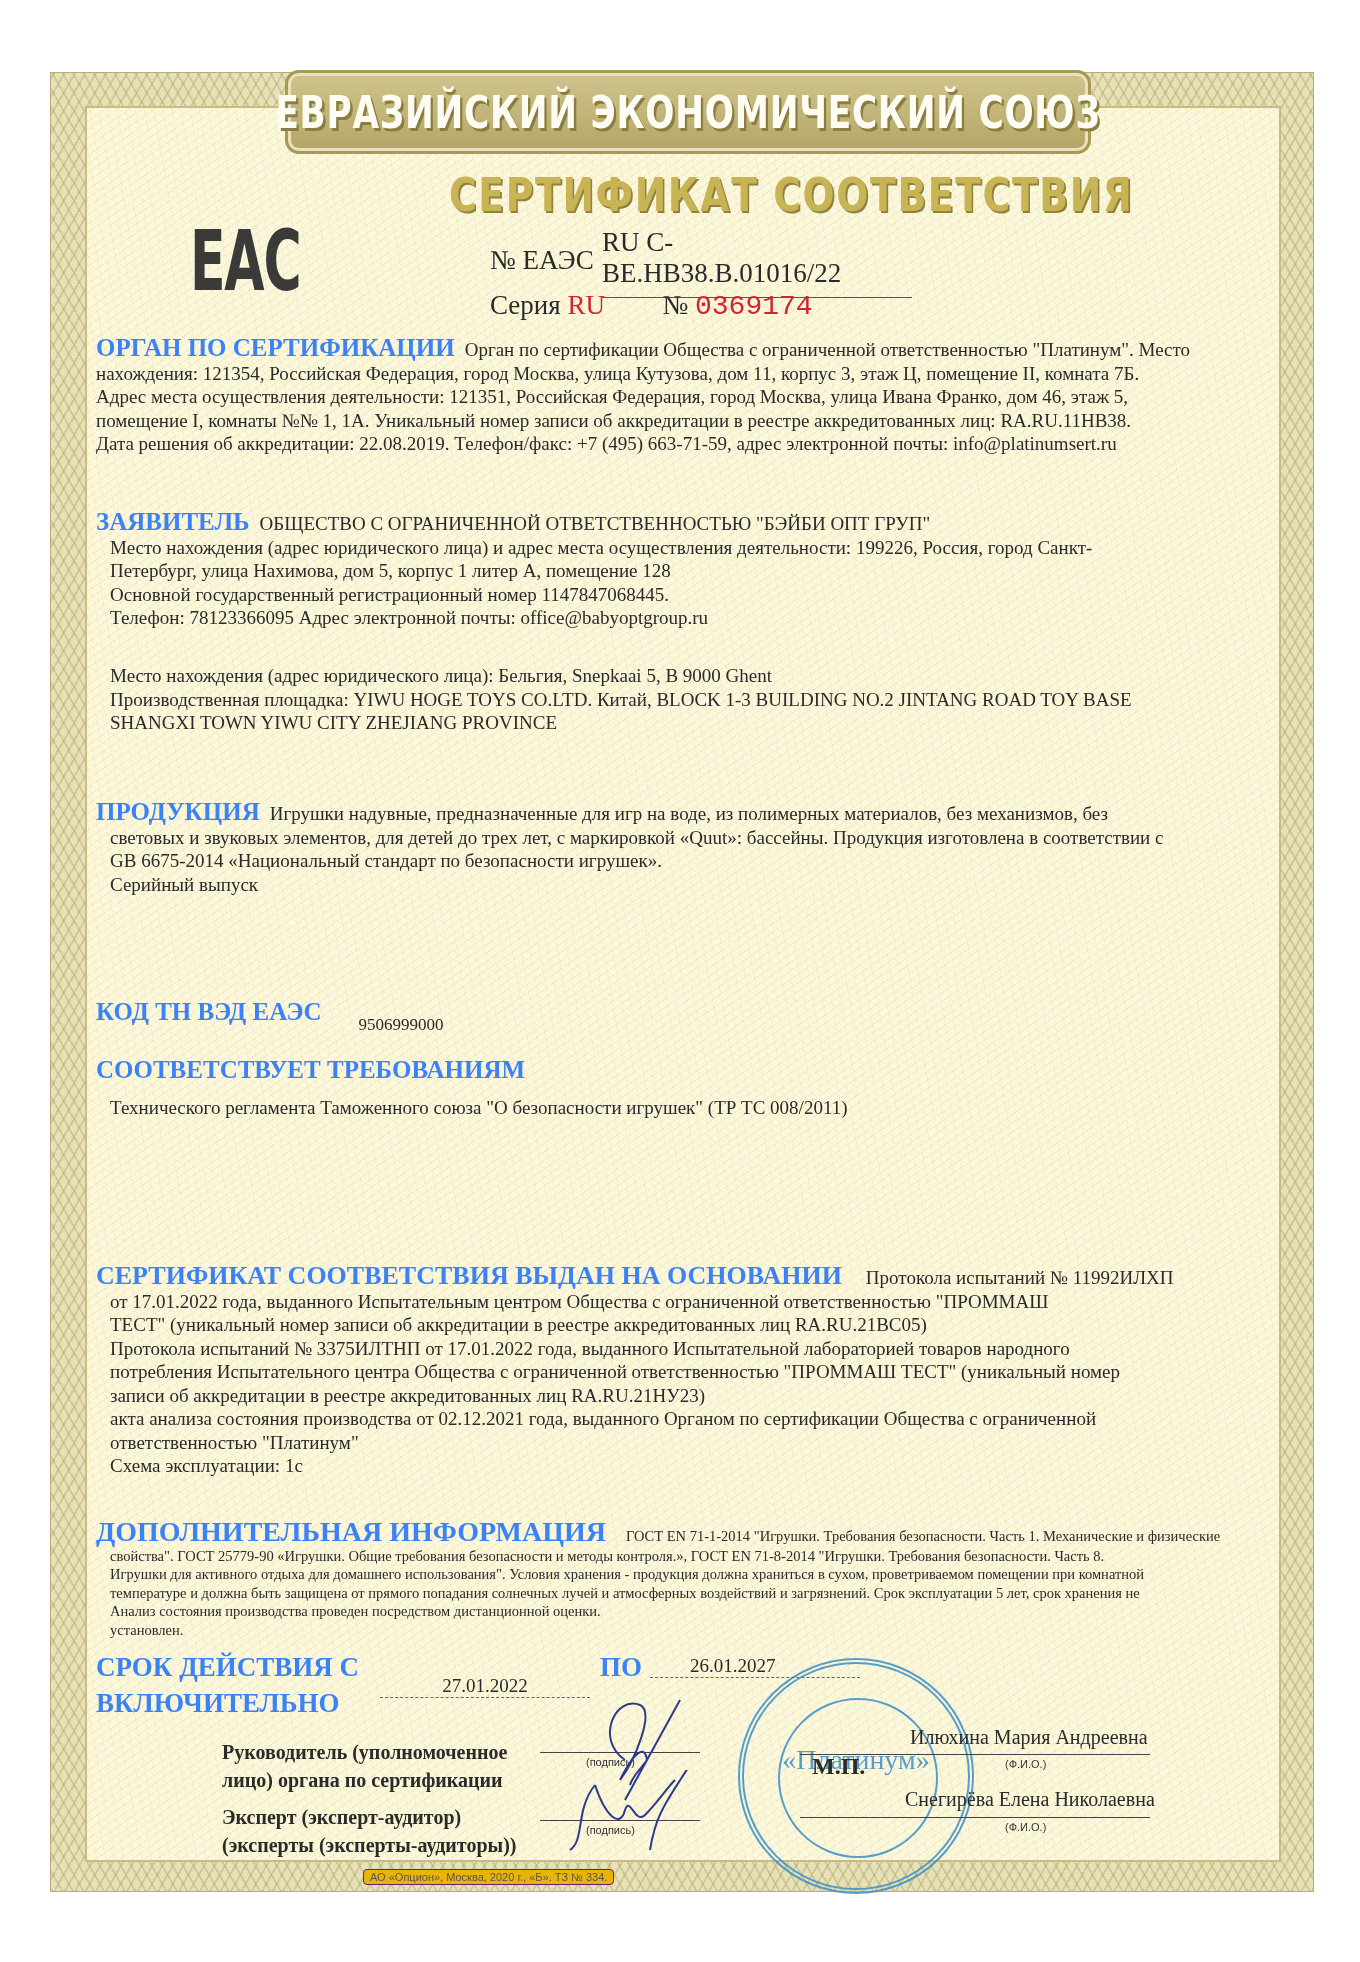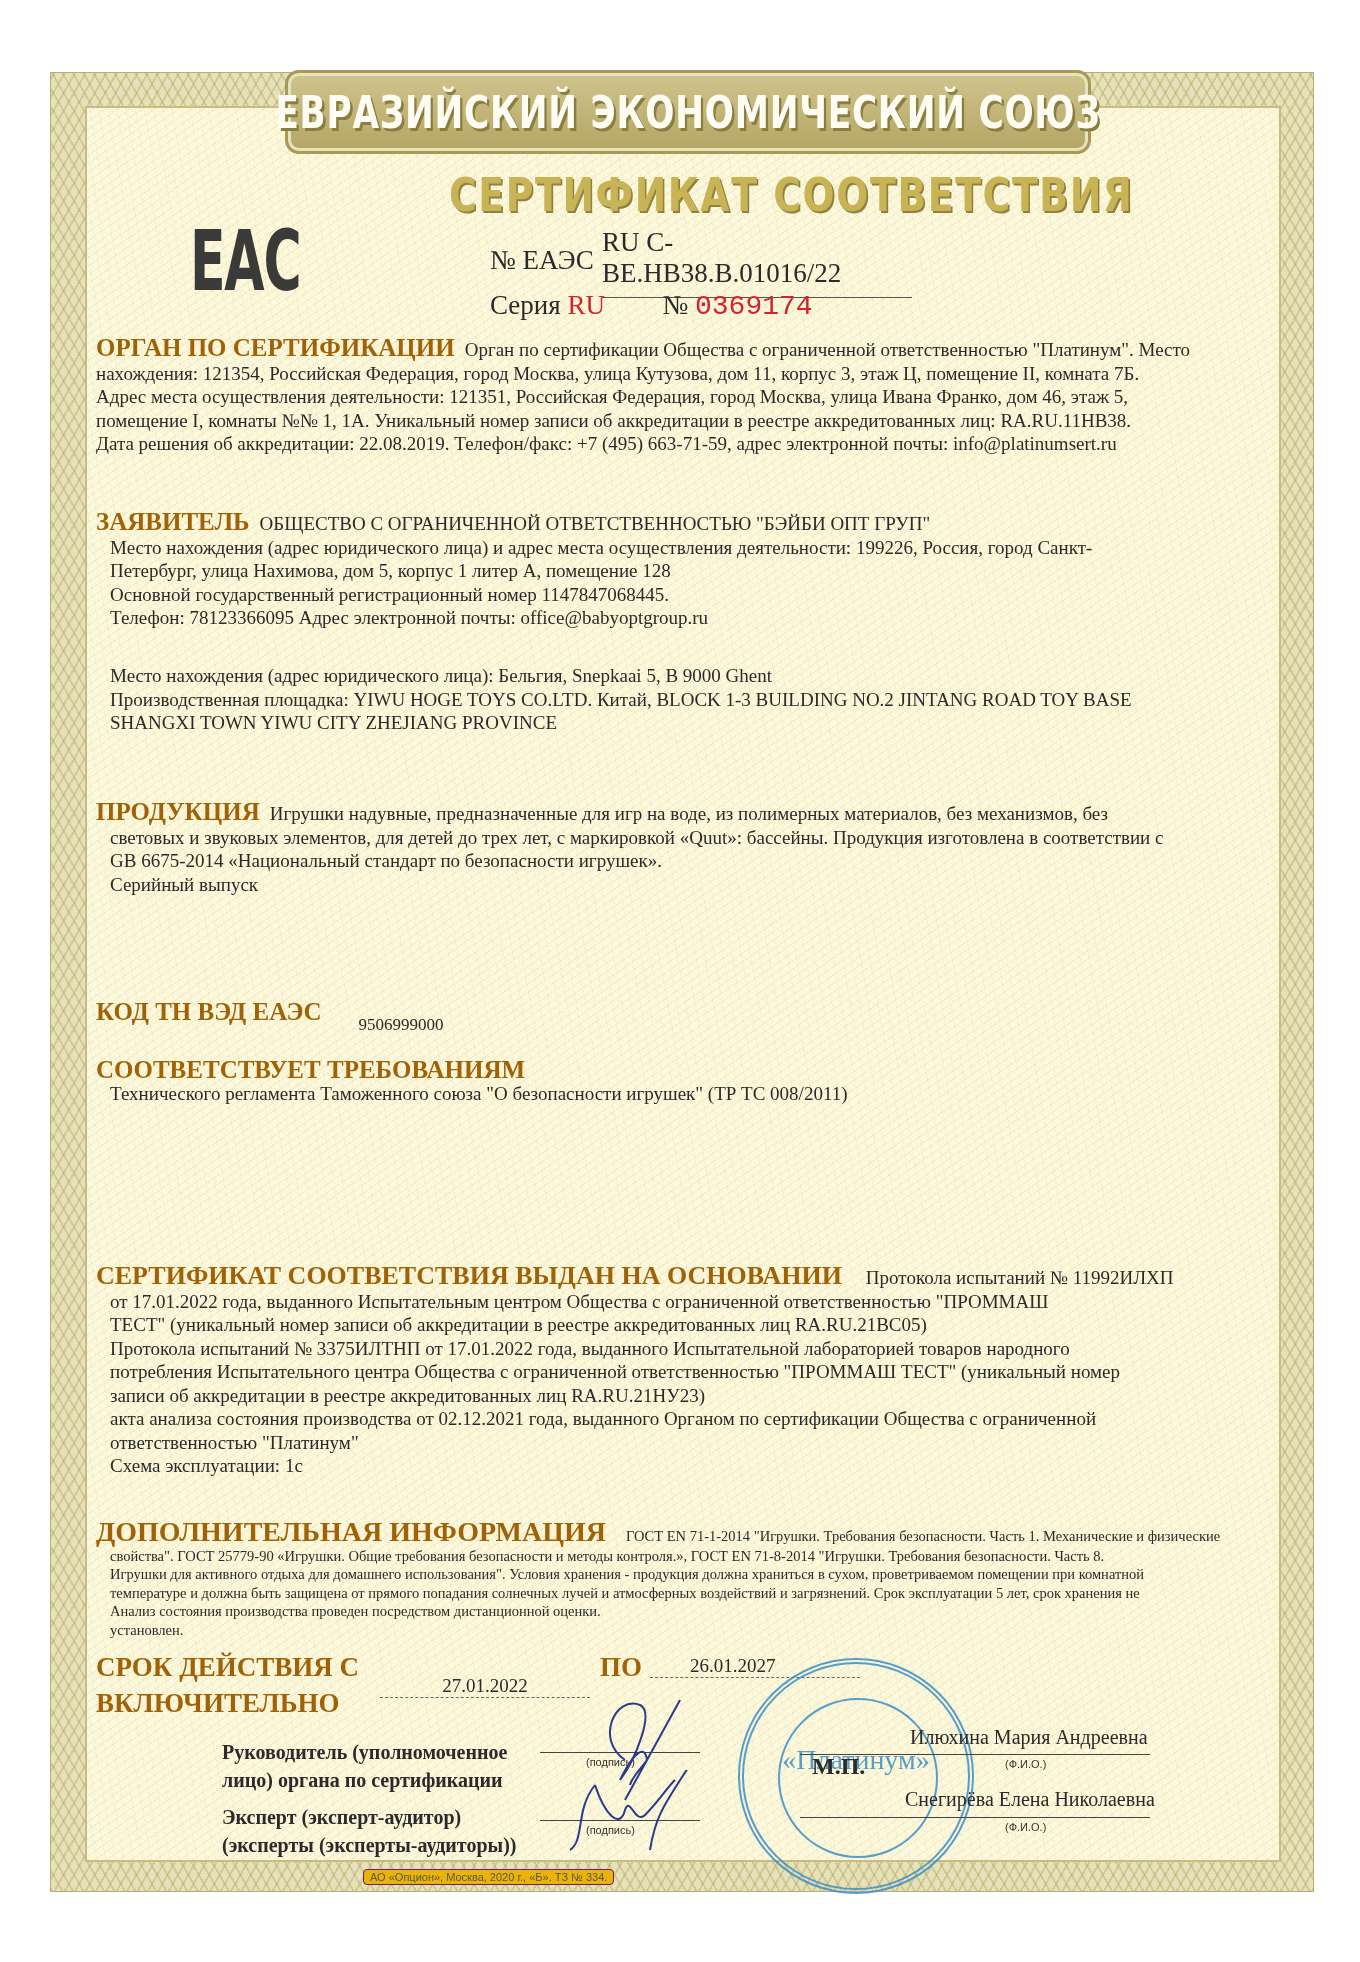--- a/index.html
+++ b/index.html
@@ -30,21 +30,21 @@
               font-family:"DejaVu Sans",sans-serif;font-weight:bold;font-size:46px;color:#c9b455;
               transform:scaleX(.82);letter-spacing:2px;text-shadow:2px 2px 0 #8f8140;white-space:nowrap;}
   .eac{position:absolute;left:190px;top:212px;font-family:"DejaVu Sans",sans-serif;font-weight:bold;
        font-size:84px;color:#3a3a38;transform:scaleX(.62);transform-origin:left;letter-spacing:-2px;}
   .no-label{position:absolute;left:490px;top:245px;font-size:27px;}
   .no-value{position:absolute;left:602px;top:227px;font-size:27px;width:310px;border-bottom:1px solid #555;padding-bottom:8px;}
   .series{position:absolute;left:490px;top:290px;font-size:27px;}
   .series .red{color:#d2232f;font-size:27px;font-family:Liberation Serif, serif;}
   .series .mono{font-family:"Liberation Mono","DejaVu Sans Mono",monospace;color:#d2232f;font-size:28px;}
   .block{position:absolute;left:96px;width:1155px;font-size:19px;line-height:23.5px;}
-  .head{font-weight:bold;font-size:25px;color:#a16207;margin-right:10px;}
+  .head{font-weight:bold;font-size:25px;color:#3b82f6;margin-right:10px;}
   .indent{padding-left:14px;}
   .small{font-size:14.5px;line-height:18.5px;}
   .sigrow{position:absolute;font-size:19px;}
   .line{position:absolute;border-bottom:1px solid #444;}
   .tiny{position:absolute;font-family:"Liberation Sans",sans-serif;font-size:11px;color:#333;}
   .stamp{position:absolute;left:738px;top:1658px;width:236px;height:236px;border-radius:50%;
          border:6px double #3b8fc8;box-sizing:border-box;opacity:.85;}
   .stamp .ring2{position:absolute;left:34px;top:34px;width:156px;height:156px;border-radius:50%;border:2px solid #3b8fc8;}
   .stamp .name{position:absolute;left:0;top:80px;width:224px;text-align:center;color:#3b8fc8;font-size:28px;}
   .mp{position:absolute;left:812px;top:1753px;font-weight:bold;font-size:24px;}
@@ -104,21 +104,21 @@
   <div class="indent">Серийный выпуск</div>
 </div>
 
 <div class="block" style="top:1000px;">
   <span class="head">КОД ТН ВЭД ЕАЭС</span>
   <span style="display:inline-block;margin-left:22px;position:relative;top:10px;font-size:17px">9506999000</span>
 </div>
 
 <div class="block" style="top:1058px;">
   <div class="head">СООТВЕТСТВУЕТ ТРЕБОВАНИЯМ</div>
-  <div class="indent" style="">Технического регламента Таможенного союза "О безопасности игрушек" (ТР ТС 008/2011)</div>
+  <div class="indent" style="margin-top:14px">Технического регламента Таможенного союза "О безопасности игрушек" (ТР ТС 008/2011)</div>
 </div>
 
 <div class="block" style="top:1264px;">
   <div><span class="head" style="font-size:26px">СЕРТИФИКАТ СООТВЕТСТВИЯ  ВЫДАН НА ОСНОВАНИИ</span><span style="margin-left:14px">Протокола испытаний № 11992ИЛХП</span></div>
   <div class="indent">от 17.01.2022 года, выданного Испытательным центром Общества с ограниченной ответственностью "ПРОММАШ</div>
   <div class="indent">ТЕСТ" (уникальный номер записи об аккредитации в реестре аккредитованных лиц RA.RU.21BC05)</div>
   <div class="indent">Протокола испытаний № 3375ИЛТНП от 17.01.2022 года, выданного Испытательной лабораторией товаров народного</div>
   <div class="indent">потребления Испытательного центра Общества с ограниченной ответственностью "ПРОММАШ ТЕСТ" (уникальный номер</div>
   <div class="indent">записи об аккредитации в реестре аккредитованных лиц RA.RU.21НУ23)</div>
   <div class="indent">акта анализа состояния производства от 02.12.2021 года, выданного Органом по сертификации Общества с ограниченной</div>

